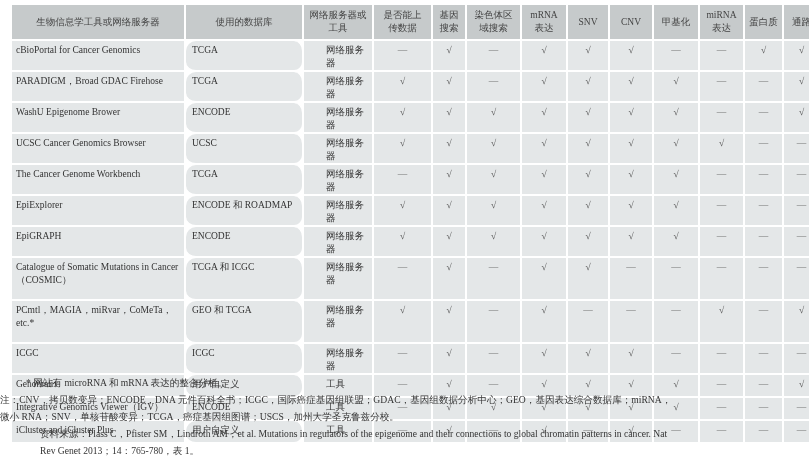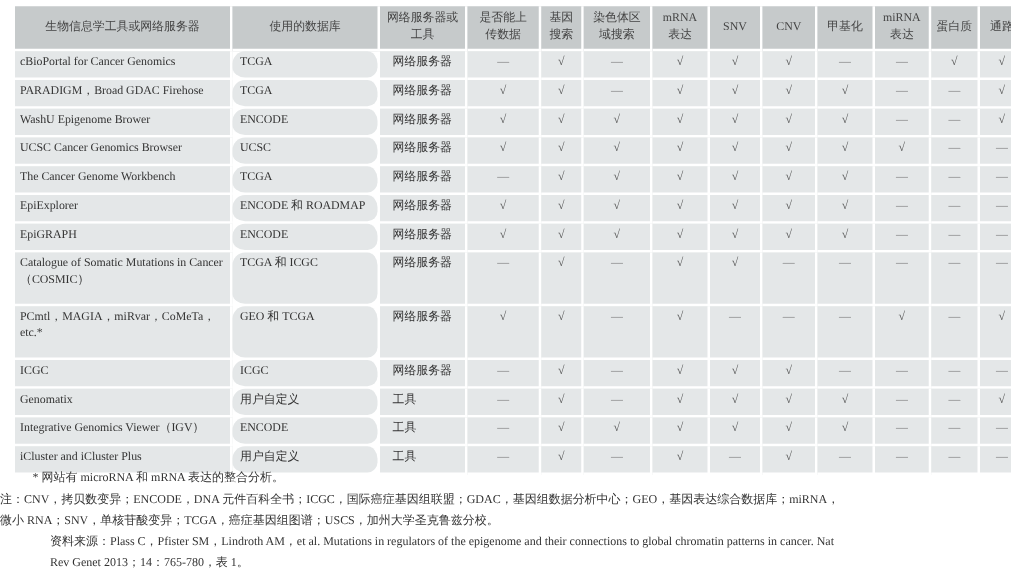--- a/index.html
+++ b/index.html
@@ -5,21 +5,21 @@
   html, body { margin:0; padding:0; background:#ffffff; }
   body { width:809px; height:469px; overflow:hidden; position:relative;
          font-family:"Liberation Serif","DejaVu Serif",serif; color:#333; }
   table { position:absolute; left:12px; top:5px; width:809px; border-collapse:separate; border-spacing:0;
           table-layout:fixed; font-size:9.5px; }
   th, td { border-right:2px solid #ffffff; border-bottom:2px solid #ffffff; padding:0; }
   th { background:#c6cacb; font-weight:normal; color:#444; height:34px; line-height:13px; text-align:center; vertical-align:middle; }
   td { background:#e4e7e8; height:18px; line-height:13px; vertical-align:top; padding-top:3px; }
   td.name { padding-left:4px; text-align:left; }
   td.db { padding-left:6px; text-align:left;border-radius:10px; }
-  td.type { padding-left:10px; text-align:left; }
+  td.type { padding-left:22px; text-align:left; }
   td.mark { text-align:center; color:#555; }
   td.mark.dash { color:#777; }
   tr.tall td { height:38px; }
   .notes { position:absolute; left:0; top:374px; width:677px; font-size:9.6px; line-height:17px; color:#333; }
   .notes p { margin:0; }
   .indent { padding-left:26px; }
 </style>
 </head>
 <body>
 

